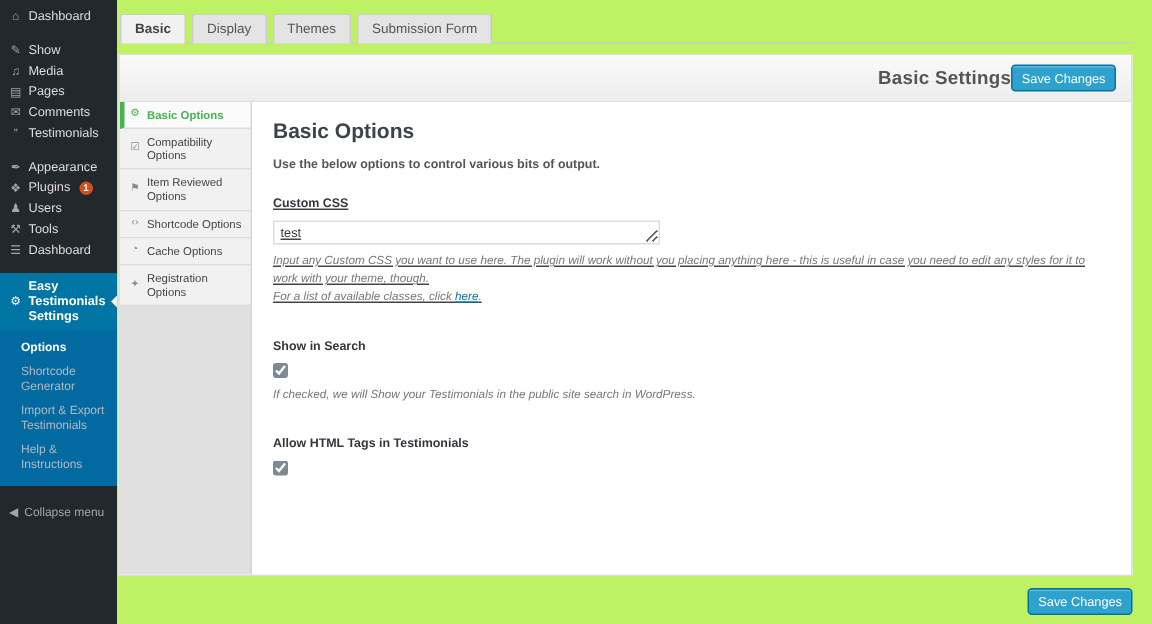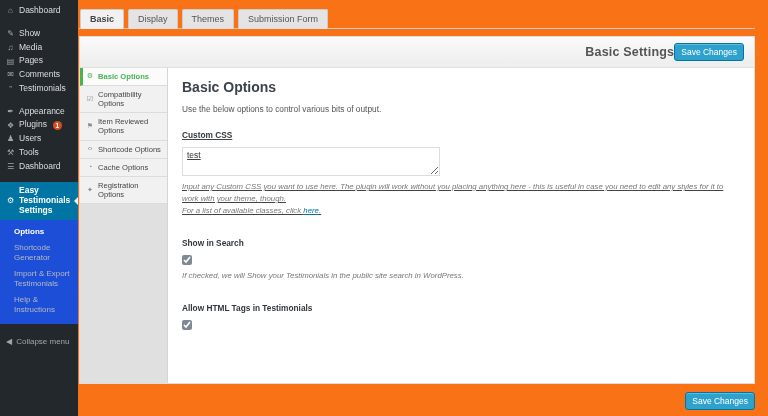--- a/index.html
+++ b/index.html
@@ -29,32 +29,32 @@
   .wp-menu-item.active .mi { color:#fff; }
   .wp-menu-item.active::after {
     content:""; position:absolute; right:0; top:50%; margin-top:-4px;
     border:4px solid transparent; border-right-color:#f1f1f1;
   }
   .badge {
     background:#d54e21; color:#fff; border-radius:50%; font-size:6.5px;
     min-width:9px; height:9px; line-height:9px; text-align:center;
     display:inline-block; margin-left:2px; font-weight:bold;
   }
-  .wp-submenu { background:#1d4ed8; padding:4px 0 6px; }
+  .wp-submenu { background:#0369a1; padding:4px 0 6px; }
   .wp-submenu-item {
     padding:3px 4px 3px 14px; color:#b4b9be; font-size:8px; cursor:pointer; line-height:1.25;
   }
   .wp-submenu-item.active { color:#fff; font-weight:bold; }
   .collapse-row {
     display:flex; align-items:center; gap:4px; padding:5px 6px; margin-top:8px;
     color:#a0a5aa; font-size:8px; cursor:pointer;
   }
 
   
-  .main { margin-left:78px; height:416px; padding:8px 13px 0 1px; background:#f97316; }
+  .main { margin-left:78px; height:416px; padding:8px 13px 0 1px; background:#bef264; }
 
   .tab-bar { display:flex; border-bottom:1px solid #ccc; padding-left:1px; }
   .tab {
     padding:4px 9px 5px; border:1px solid #ccc; border-bottom:none;
     background:#e4e4e4; color:#555; font-size:9px; margin-right:4px;
     border-radius:2px 2px 0 0; cursor:pointer; position:relative; top:1px;
   }
   .tab.active { background:#f1f1f1; font-weight:bold; color:#444; }
 
   .postbox {
@@ -82,24 +82,24 @@
   }
   .opt-item .oi { width:8px; flex:0 0 8px; text-align:center; color:#8a8a8a; font-size:7px; }
   .opt-item.active {
     background:#fbfbfb; border-left:3px solid #46b450; padding-left:3px;
     color:#46b450; font-weight:bold;
   }
   .opt-item.active .oi { color:#46b450; }
 
   .content { flex:1; padding:9px 14px; background:#fff; overflow:hidden; }
   .content h2 { font-size:14px; color:#3c434a; font-weight:bold; margin:2px 0 9px; }
-  .intro { font-size:8.3px; color:#555; margin-bottom:16px; }
+  .intro { font-size:8.3px; color:#555; margin-bottom:16px;font-weight:bold; }
   .field-label { font-weight:bold; font-size:8.3px; color:#32373c; margin-bottom:7px; }
   .css-textarea {
-    width:258px; height:29px; border:1px solid #ddd; font-size:8.5px;
+    width:258px; height:16px; border:1px solid #ddd; font-size:8.5px;
     padding:2px 4px; resize:vertical; font-family:inherit; color:#32373c;
     display:block; margin-bottom:5px; background:#fff;
   }
   .desc { font-style:italic; color:#777; font-size:7.8px; line-height:1.55; max-width:545px; }
   .desc a { color:#0074a2; }
   .section { margin-top:21px; }
   .cb-row { margin:2px 0 3px; }
   .cb-row input { width:10px; height:10px; accent-color:#7e8993; }
 
   .footer-row { display:flex; justify-content:flex-end; padding:8px 0 0; }

